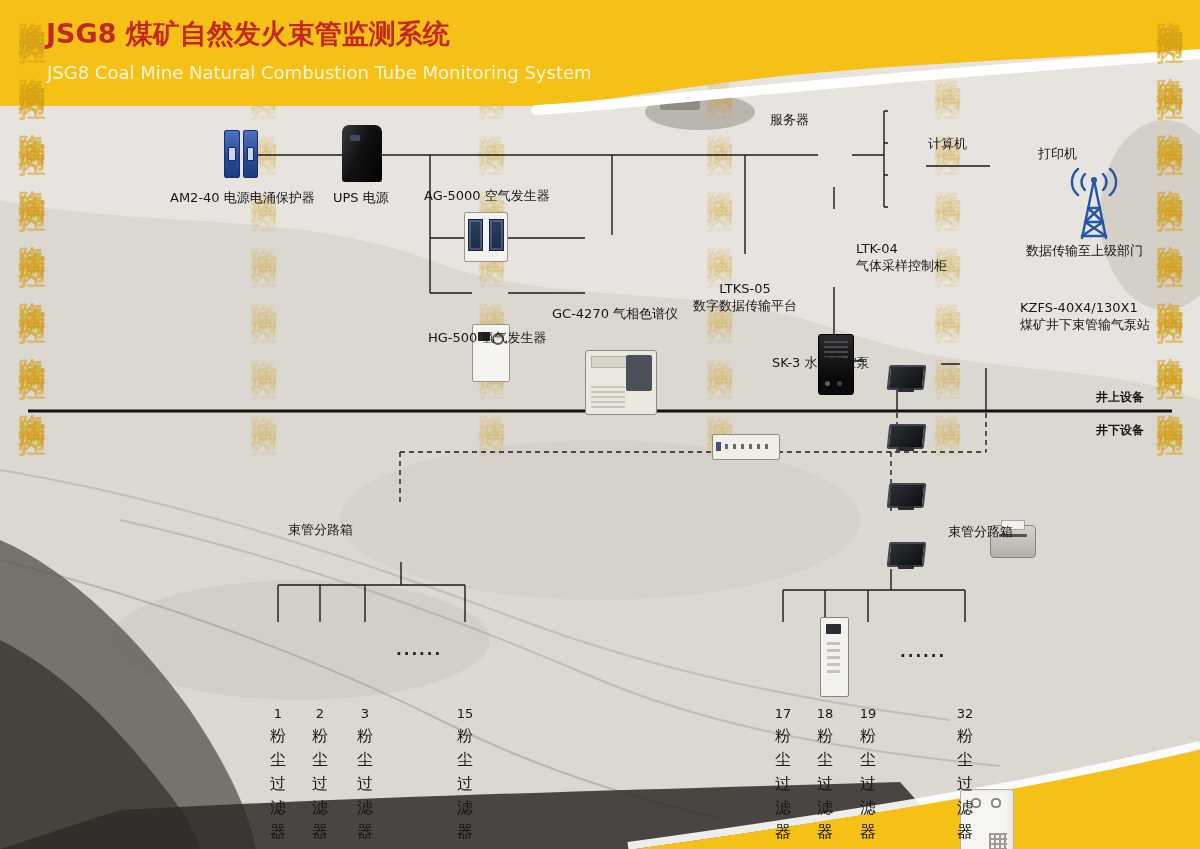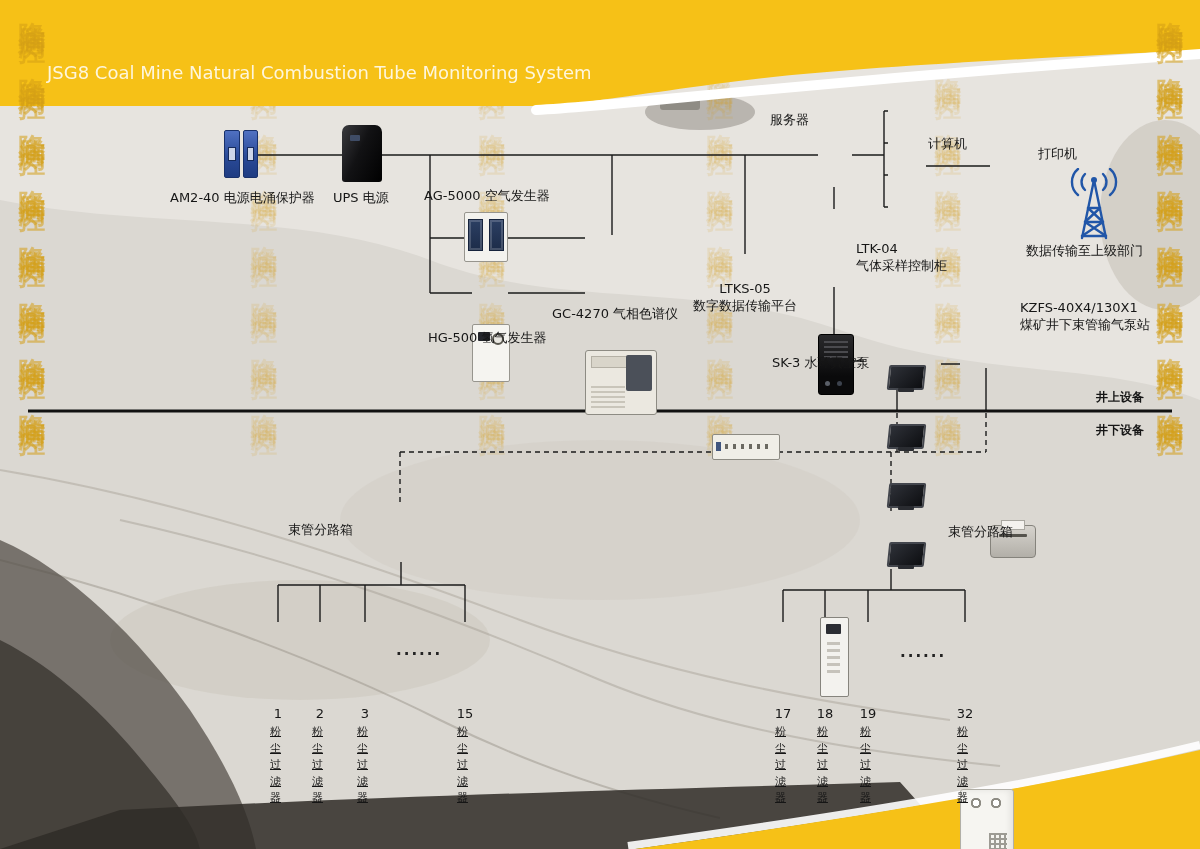--- a/index.html
+++ b/index.html
@@ -15,21 +15,21 @@
 
   
   .title{position:absolute;left:46px;top:16px;font-size:27px;font-weight:bold;color:#c4271f;white-space:nowrap;}
   .subtitle{position:absolute;left:47px;top:62px;font-size:18px;color:rgba(255,255,255,.85);white-space:nowrap;}
 
   
   .lbl{position:absolute;font-size:13px;color:#161616;white-space:pre;line-height:1.3;}
   .lbl.center{text-align:center;}
   .lbl.bold{font-weight:bold;font-size:12px;}
   .fnum{position:absolute;width:26px;text-align:center;font-size:13px;color:#161616;}
-  .vlab{position:absolute;width:16px;font-size:11px;line-height:1.5;color:#161616;word-break:break-all;text-decoration:underline;}
+  .vlab{position:absolute;width:16px;font-size:16px;line-height:1.5;color:#161616;word-break:break-all;text-align:center;}
   .dots{position:absolute;font-size:15px;font-weight:bold;letter-spacing:2px;color:#222;}
 
   
   .dev{position:absolute;}
   .surge{width:34px;height:48px;display:flex;gap:3px;}
   .surge i{flex:1;background:linear-gradient(180deg,#5071c2,#2a4a98 55%,#1f3c82);border:1px solid #19316b;border-radius:2px;position:relative;}
   .surge i::after{content:"";position:absolute;left:3px;right:3px;top:16px;height:12px;background:#cdd5e8;border:1px solid #152a5c;}
   .ups{width:40px;height:57px;background:linear-gradient(115deg,#3a3a3e,#121214 45%,#000);border-radius:7px 7px 3px 3px;position:relative;}
   .ups::after{content:"";position:absolute;left:8px;top:10px;width:10px;height:6px;background:#3f4c66;border-radius:1px;}
   .airgen{width:44px;height:50px;background:#f3f2ee;border:1px solid #97958e;border-radius:2px;display:flex;justify-content:space-around;align-items:flex-start;padding-top:6px;box-sizing:border-box;}
@@ -96,20 +96,21 @@
 
   <div class="wm faintc" style="left:246px">隆腾测控 隆腾测控 隆腾测控 隆腾测控 隆腾测控 隆腾测控 隆腾测控 隆腾测控</div>
   <div class="wm faintc" style="left:474px">隆腾测控 隆腾测控 隆腾测控 隆腾测控 隆腾测控 隆腾测控 隆腾测控 隆腾测控</div>
   <div class="wm faintc" style="left:702px">隆腾测控 隆腾测控 隆腾测控 隆腾测控 隆腾测控 隆腾测控 隆腾测控 隆腾测控</div>
   <div class="wm faintc" style="left:930px">隆腾测控 隆腾测控 隆腾测控 隆腾测控 隆腾测控 隆腾测控 隆腾测控 隆腾测控</div>
 
   <svg width="1200" height="130" viewBox="0 0 1200 130">
     <path d="M0 0 H1200 V50 C1000 60 830 68 715 84 C650 93 600 100 560 106 L0 106 Z" fill="#f6c117"></path>
     <path d="M536 110 C640 104 780 84 1200 54" stroke="#ffffff" stroke-width="10" fill="none" stroke-linecap="round"></path>
   </svg>
+  <div class="title">JSG8 煤矿自然发火束管监测系统</div>
   <div class="subtitle">JSG8 Coal Mine Natural Combustion Tube Monitoring System</div>
 
   <svg class="wires" width="1200" height="849" viewBox="0 0 1200 849">
     <path class="solid" d="M258 155 H342 M382 155 H818 M430 155 V293 M430 238 H464 M430 293 H472 M508 238 H585 M508 293 H585 M612 155 V235 M745 155 V254 M852 155 H884 M884 111 V207 M884 111 H888 M884 143 H888 M884 175 H888 M884 207 H888 M926 166 H990 M834 187 V209 M834 287 V361 H864 M941 364 H960 M986 368 V410 M897 389 V410 M401 562 V585 M278 585 H465 M278 585 V622 M320 585 V622 M365 585 V622 M465 585 V622 M891 569 V590 M783 590 H965 M783 590 V622 M825 590 V622 M868 590 V622 M965 590 V622"></path>
     <path class="dash" d="M986 413 V452 M897 413 V452 M400 452 H986 M400 452 V505 M891 452 V512"></path>
     <path class="divider" d="M28 411 H1172"></path>
   </svg>
 
   <div class="dev surge" style="left:224px;top:130px">
       <i></i>

